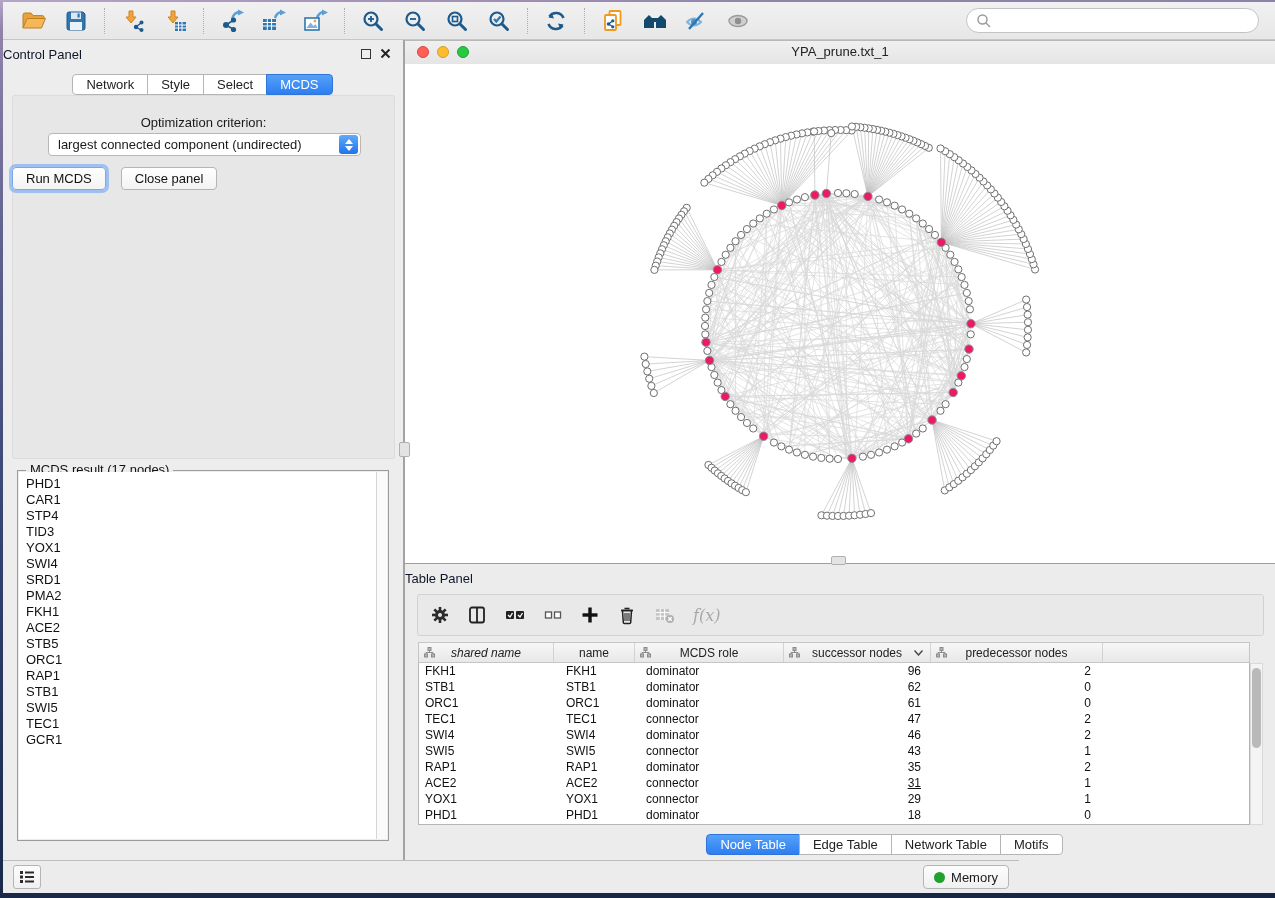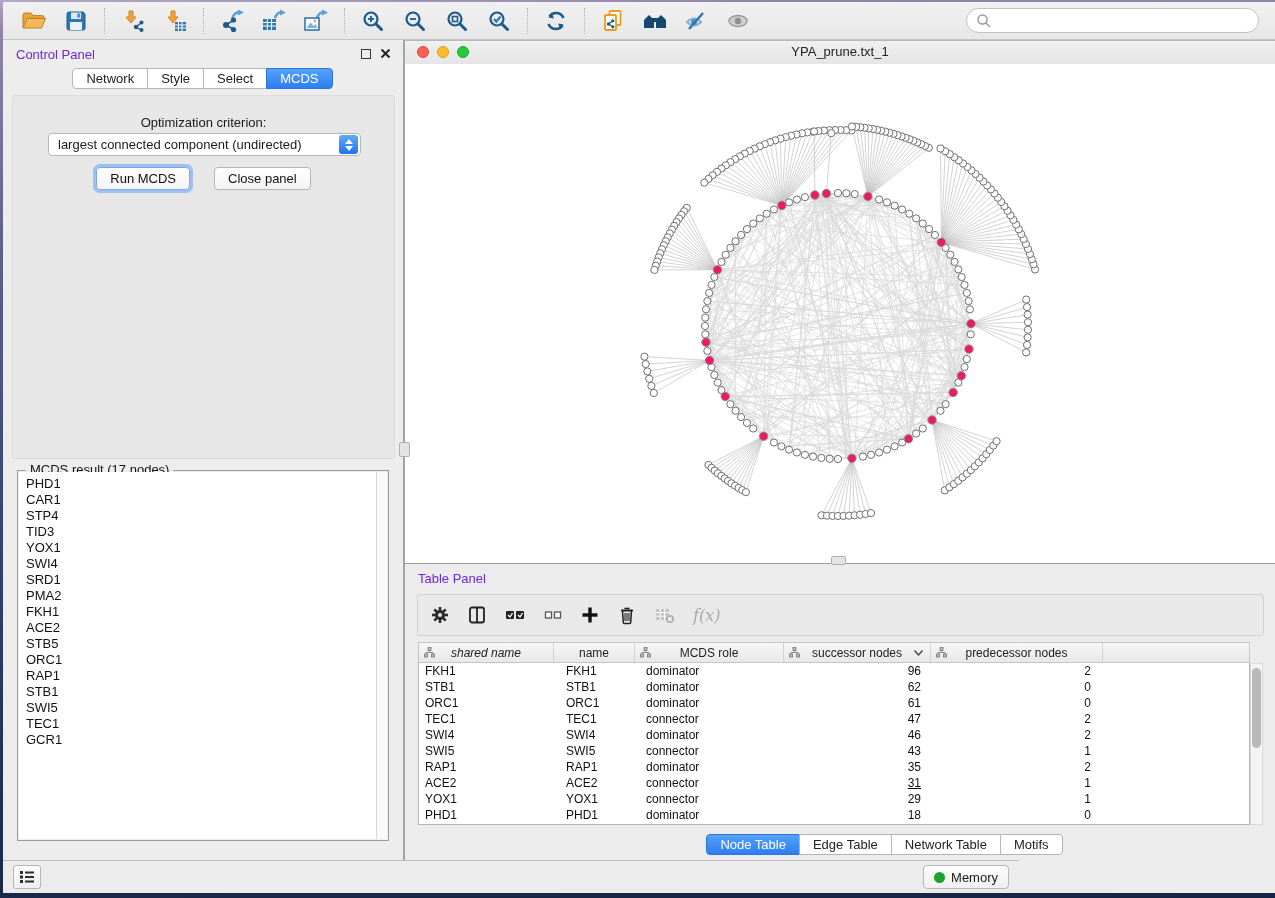--- a/index.html
+++ b/index.html
@@ -8,36 +8,36 @@
 #app{position:absolute;left:3px;top:2px;width:1272px;height:891px;background:#ececec}
 
 #toolbar{position:absolute;left:0;top:0;width:1272px;height:38px;background:linear-gradient(#f1f1f1,#e7e7e7);border-bottom:1px solid #c6c6c6;display:flex;align-items:center;padding:0 10px}
 .tbtn{width:32px;height:30px;display:flex;align-items:center;justify-content:center;margin:0 5px;cursor:default}
 .tsep{width:0;height:26px;border-left:1px dotted #adadad;margin:0 7px}
 #search-box{margin-left:auto;margin-right:6px;width:293px;height:25px;background:#fff;border:1px solid #c3c3c3;border-radius:13px;display:flex;align-items:center;padding:0 9px}
 #search-box input{border:none;outline:none;flex:1;font-size:13px;font-family:"Liberation Sans",sans-serif;background:transparent;margin-left:6px}
 
 #control-panel{position:absolute;left:0;top:38px;width:401px;height:820px;background:#ededed;border-right:1px solid #a3a3a3}
 .panel-titlebar{position:relative;height:28px;display:flex;align-items:center}
-.panel-title{margin-left:13px;font-size:13px;color:#6d28d9}
+.panel-title{font-size:13px;color:#0f172a}
 .panel-title-icons{position:absolute;right:12px;top:8px;display:flex;align-items:center;gap:9px}
 .float-box{width:10px;height:10px;border:1.4px solid #333}
 .seg-tabs{display:flex;justify-content:center}
 .seg-tab{border:1px solid #b5b5b5;background:#fff;padding:2px 13px;font-size:13px;margin-left:-1px;color:#222}
 .seg-tab:first-child{border-radius:4px 0 0 4px}
 .seg-tab:last-child{border-radius:0 4px 4px 0}
 .seg-tab.active{background:linear-gradient(#54a2f8,#2e7ef2);border-color:#2e74d9;color:#fff}
 #cp-inner{position:absolute;left:9px;top:55px;width:383px;height:364px;background:#e7e7e7;border-radius:3px;box-shadow:inset 0 0 0 1px #dcdcdc}
 #criterion-label{position:absolute;left:0;top:20px;width:100%;text-align:center}
 #criterion-select{position:absolute;left:36px;top:38px;width:313px;height:23px;background:#fff;border:1px solid #b7b7b7;border-radius:4px;display:flex;align-items:center}
 #criterion-select .dd-text{padding-left:9px;flex:1;white-space:nowrap;overflow:hidden}
 .dd-stepper{width:19px;height:19px;margin-right:2px;border-radius:3px;background:linear-gradient(#60aafa,#1f73ee);display:flex;flex-direction:column;align-items:center;justify-content:center;gap:2px}
 .btn{background:linear-gradient(#ffffff,#f3f3f3);border:1px solid #b5b5b5;border-radius:4px;height:23px;padding:0 13px;font-size:13px;font-family:"Liberation Sans",sans-serif;color:#111}
 .btn.focus-ring{box-shadow:0 0 0 3px rgba(110,165,245,.6);border-color:#7aa8e8}
-#mcds-buttons{position:absolute;top:72px;left:0;width:100%;display:flex;justify-content:center;gap:24px}
+#mcds-buttons{position:absolute;top:72px;left:0;width:100%;display:flex;gap:15px}
 #mcds-result-box{position:absolute;left:14px;top:430px;width:372px;height:371px;border:1px solid #9b9b9b}
 #mcds-result-legend{position:absolute;left:8px;top:-9px;background:#ededed;padding:0 4px;font-size:13px;color:#111}
 #mcds-list-wrap{position:absolute;left:1px;top:1px;right:12px;bottom:1px;background:#fff;overflow:hidden}
 #mcds-scroll-gutter{position:absolute;top:1px;right:1px;bottom:1px;width:11px;background:#fafafa;border-left:1px solid #d6d6d6}
 .mcds-item{height:16px;line-height:16px;padding-left:7px;font-size:13px;color:#111}
 #mcds-list-wrap .mcds-item:first-child{margin-top:4px}
 
 #network-window{position:absolute;left:401px;top:38px;width:871px;height:523px;border-left:1px solid #a3a3a3;border-top:1px solid #b9b9b9;background:#fff}
 #nw-titlebar{position:relative;height:39px;background:linear-gradient(#f0f0f0,#dedede);border-bottom:1px solid #aeaeae}
 .traffic{position:absolute;left:12px;top:5px;display:flex;gap:8px}
@@ -280,21 +280,21 @@
         <span>
             <svg width="11" height="11" viewBox="0 0 11 11">
               <g stroke="#222" stroke-width="2">
                 <line x1="1.5" y1="1.5" x2="9.5" y2="9.5"></line>
                 <line x1="9.5" y1="1.5" x2="1.5" y2="9.5"></line>
               </g>
             </svg>
           </span>
       </span>
     </div>
-    <div class="seg-tabs" style="position:relative;z-index:2;margin-top:0">
+    <div class="seg-tabs" style="position:relative;z-index:2;margin-top:6px">
         <div class="seg-tab">Network</div>
         <div class="seg-tab">Style</div>
         <div class="seg-tab">Select</div>
         <div class="seg-tab active">MCDS</div>
       </div>
     <div id="cp-inner">
       <div id="criterion-label">Optimization criterion:</div>
       <div id="criterion-select">
         <span class="dd-text">largest connected component (undirected)</span>
         <span class="dd-stepper">

